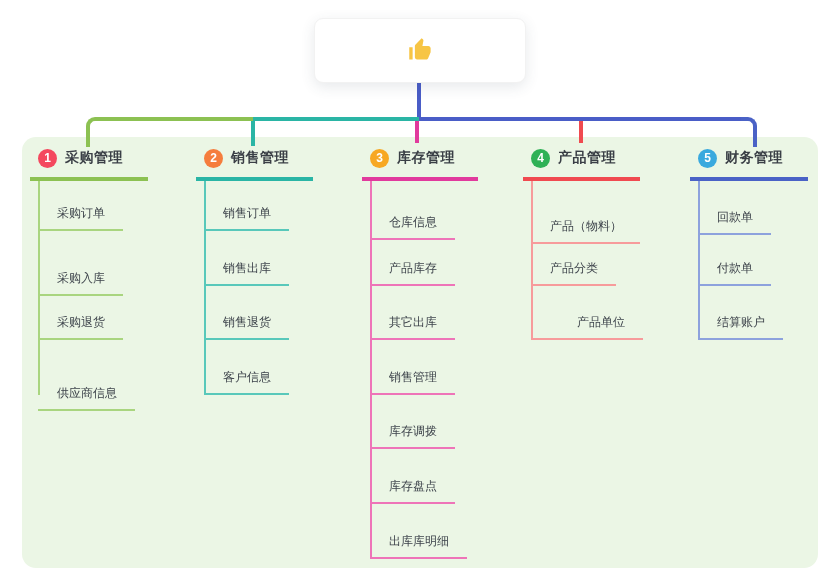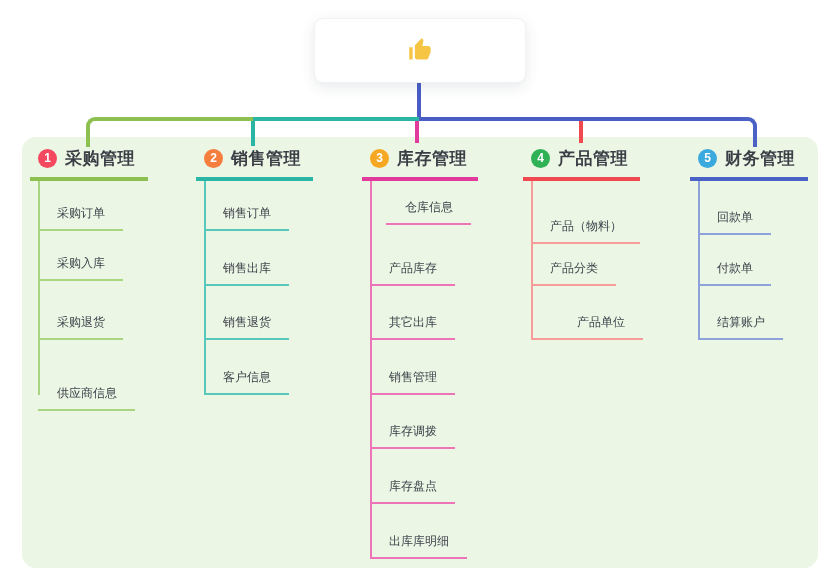--- a/index.html
+++ b/index.html
@@ -33,21 +33,21 @@
     position:absolute;top:6px;left:0;right:0;height:30px;
     padding-left:8px;padding-bottom:4px;
     border-bottom:4px solid #ccc;
     display:flex;align-items:center;gap:8px;
   }
   .badge{
     width:19px;height:19px;border-radius:50%;flex:0 0 auto;
     color:#fff;font-size:12px;font-weight:700;
     display:flex;align-items:center;justify-content:center;
   }
-  .branch-label{font-size:17px;font-weight:600;color:#3a3f46;white-space:nowrap;letter-spacing:.5px;}
+  .branch-label{font-size:14px;font-weight:600;color:#3a3f46;white-space:nowrap;letter-spacing:.5px;}
   .spine{position:absolute;left:8px;top:44px;width:2px;}
   .child{
     position:absolute;left:8px;height:30px;box-sizing:border-box;
     padding:0 18px 7px 19px;border-bottom:2px solid #ccc;
     font-size:12px;color:#3d434b;white-space:nowrap;
     display:flex;align-items:flex-end;
   }
 </style>
 </head>
 <body>
@@ -75,42 +75,42 @@
   </div>
 
 <div id="branches">
     <div class="branch" style="left: 30px; width: 118px;">
       <div class="branch-header" style="border-bottom-color: rgb(140, 193, 82);">
         <span class="badge" style="background: rgb(244, 72, 94);">1</span>
         <span class="branch-label">采购管理</span>
       </div>
       <div class="spine" style="background: rgb(169, 213, 127); height: 213.8px;"></div>
       <div class="child" style="top: 64px; border-bottom-color: rgb(169, 213, 127);">采购订单</div>
-      <div class="child" style="top: 114px; border-bottom-color: rgb(169, 213, 127);">采购入库</div>
+      <div class="child" style="top: 129px; border-bottom-color: rgb(169, 213, 127);">采购入库</div>
       <div class="child" style="top: 173.2px; border-bottom-color: rgb(169, 213, 127);">采购退货</div>
       <div class="child" style="top: 244px; border-bottom-color: rgb(169, 213, 127); text-align: right;">供应商信息</div>
     </div>
     <div class="branch" style="left: 196px; width: 117px;">
       <div class="branch-header" style="border-bottom-color: rgb(42, 181, 165);">
         <span class="badge" style="background: rgb(245, 125, 61);">2</span>
         <span class="branch-label">销售管理</span>
       </div>
       <div class="spine" style="background: rgb(88, 200, 186); height: 213.8px;"></div>
       <div class="child" style="top: 64px; border-bottom-color: rgb(88, 200, 186);">销售订单</div>
       <div class="child" style="top: 118.6px; border-bottom-color: rgb(88, 200, 186);">销售出库</div>
       <div class="child" style="top: 173.2px; border-bottom-color: rgb(88, 200, 186);">销售退货</div>
       <div class="child" style="top: 227.8px; border-bottom-color: rgb(88, 200, 186);">客户信息</div>
     </div>
     <div class="branch" style="left: 362px; width: 116px;">
       <div class="branch-header" style="border-bottom-color: rgb(225, 58, 157);">
         <span class="badge" style="background: rgb(247, 168, 35);">3</span>
         <span class="branch-label">库存管理</span>
       </div>
       <div class="spine" style="background: rgb(238, 116, 184); height: 377.6px;"></div>
-      <div class="child" style="top: 58px; border-bottom-color: rgb(238, 116, 184); margin-left: 16px;">仓库信息</div>
+      <div class="child" style="top: 73px; border-bottom-color: rgb(238, 116, 184);">仓库信息</div>
       <div class="child" style="top: 118.6px; border-bottom-color: rgb(238, 116, 184);">产品库存</div>
       <div class="child" style="top: 173.2px; border-bottom-color: rgb(238, 116, 184);">其它出库</div>
       <div class="child" style="top: 227.8px; border-bottom-color: rgb(238, 116, 184);">销售管理</div>
       <div class="child" style="top: 282.4px; border-bottom-color: rgb(238, 116, 184);">库存调拨</div>
       <div class="child" style="top: 337px; border-bottom-color: rgb(238, 116, 184);">库存盘点</div>
       <div class="child" style="top: 391.6px; border-bottom-color: rgb(238, 116, 184);">出库库明细</div>
     </div>
     <div class="branch" style="left: 523px; width: 117px;">
       <div class="branch-header" style="border-bottom-color: rgb(240, 74, 80);">
         <span class="badge" style="background: rgb(47, 177, 86);">4</span>

